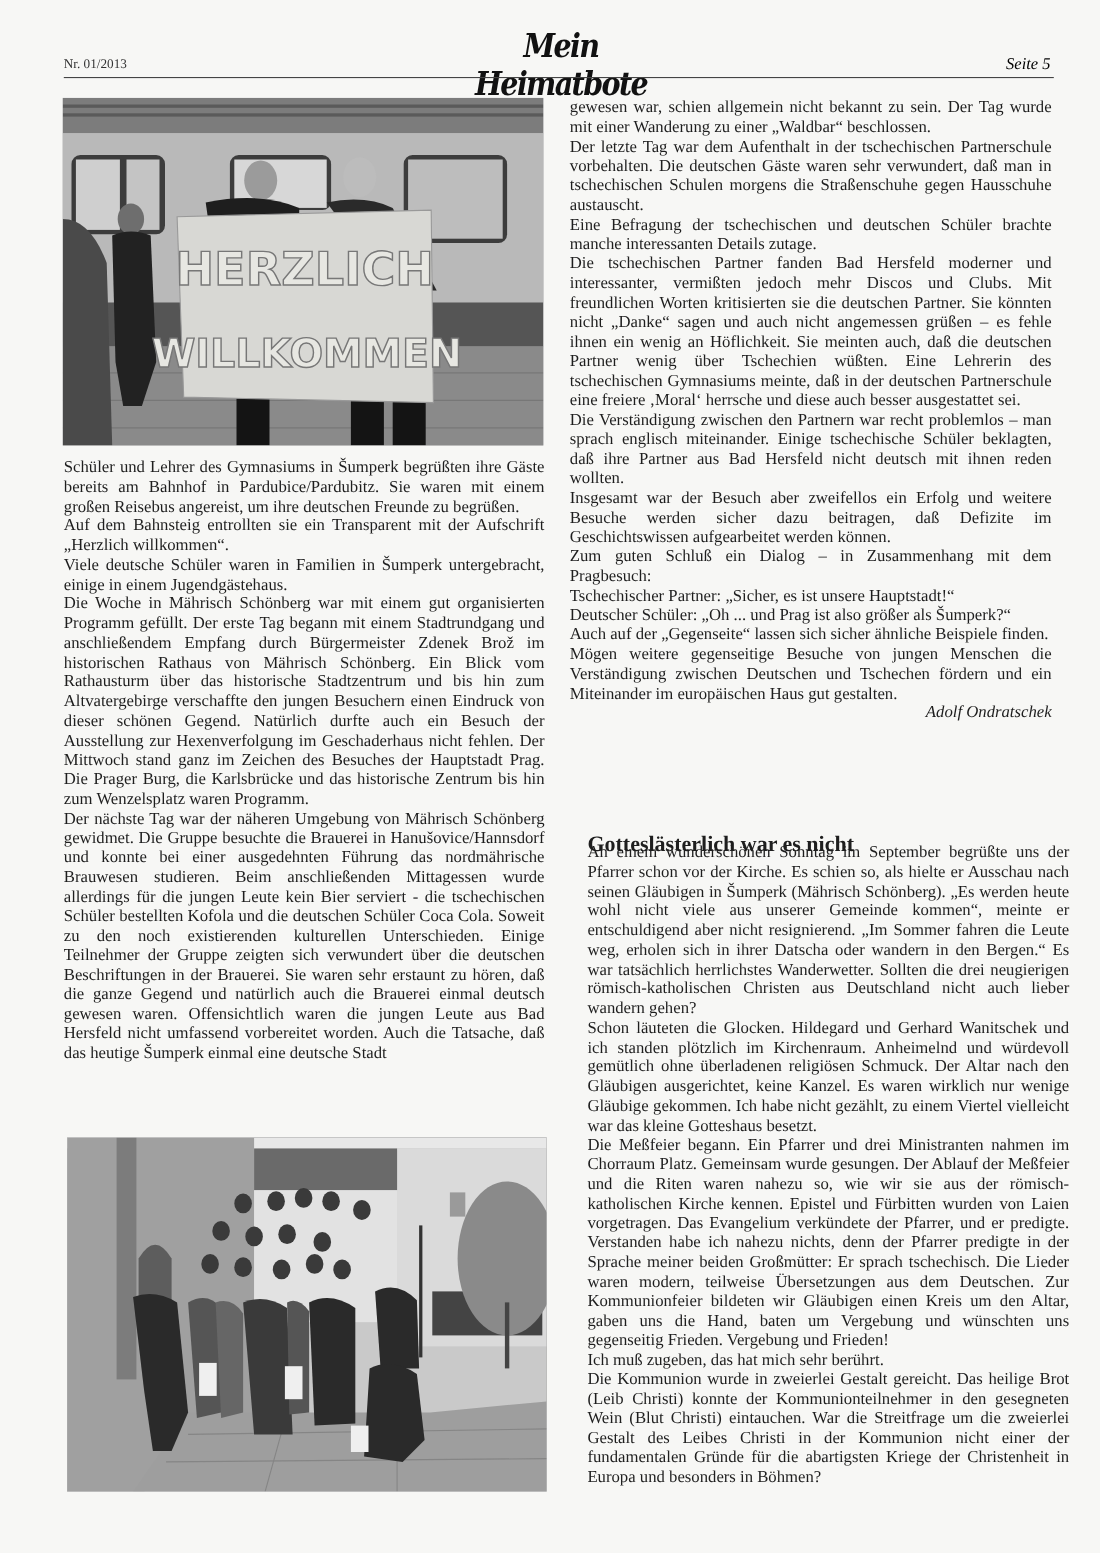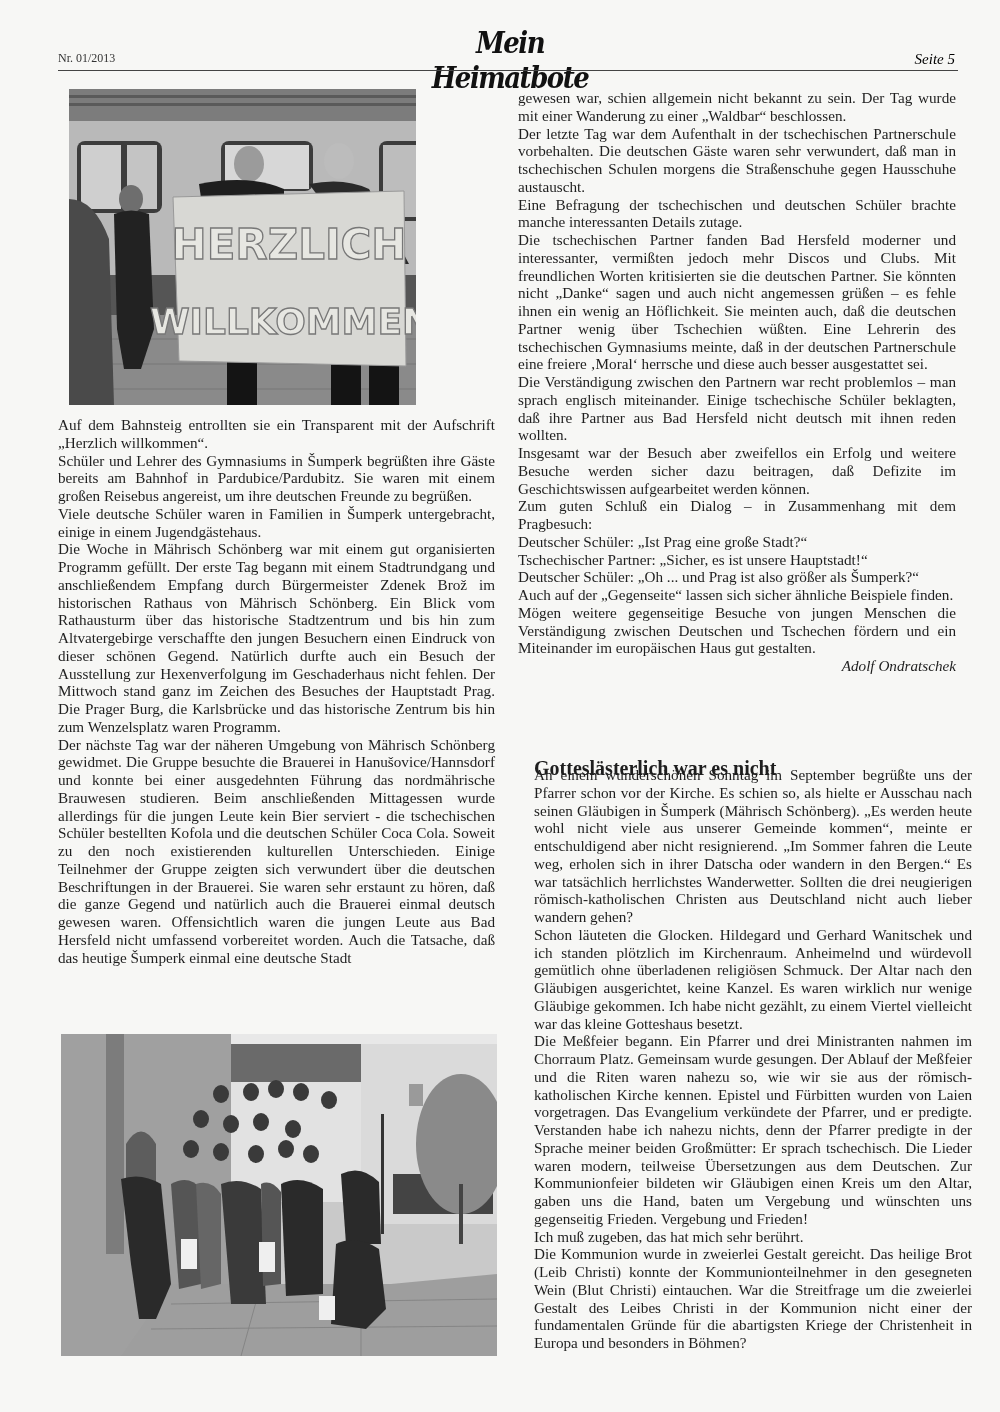--- a/index.html
+++ b/index.html
@@ -21,21 +21,21 @@
     font-size: 26px; letter-spacing: -1.5px; color: #111;
     transform: scaleY(1.15);
   }
   .rule {
     position: absolute; left: 58px; right: 42px; top: 70px; height: 0;
     border-top: 1.5px solid #444;
   }
   .photo {
     position: absolute; overflow: hidden; background: #9a9a9a;
   }
-  #photo1 { left: 57px; top: 89px; width: 347px; height: 316px; margin-left: 12px; }
+  #photo1 { left: 57px; top: 89px; width: 437px; height: 316px; }
   #photo2 { left: 61px; top: 1034px; width: 436px; height: 322px; }
   .col {
     position: absolute; font-size: 15.2px; line-height: 17.75px; text-align: justify;
   }
   #col-left { left: 58px; top: 416px; width: 437px; }
   #col-right { left: 518px; top: 89px; width: 438px; }
   .col p { margin: 0; }
   .signature { font-style: italic; text-align: right; margin: 0; }
   .headline {
     font-weight: bold; font-size: 20px; margin: 16px;
@@ -82,22 +82,22 @@
     <rect x="158" y="270" width="30" height="46" fill="#141414"></rect>
     <rect x="262" y="270" width="30" height="46" fill="#141414"></rect>
     <rect x="300" y="270" width="30" height="46" fill="#141414"></rect>
     <polygon points="104,108 335,102 337,277 110,272" fill="#d8d8d4" stroke="#999" stroke-width="1"></polygon>
     <text x="220" y="170" text-anchor="middle" font-family="DejaVu Sans, sans-serif" font-size="42" font-weight="bold" fill="#e7e7e2" stroke="#777" stroke-width="1.3">HERZLICH</text>
     <text x="222" y="245" text-anchor="middle" font-family="DejaVu Sans, sans-serif" font-size="36" font-weight="bold" fill="#e7e7e2" stroke="#777" stroke-width="1.3">WILLKOMMEN</text>
   </svg>
 </div>
 
 <div id="col-left" class="col">
+  <p>Schüler und Lehrer des Gymnasiums in Šumperk begrüßten ihre Gäste bereits am Bahnhof in Pardubice/Pardubitz. Sie waren mit einem großen Reisebus angereist, um ihre deutschen Freunde zu begrüßen.</p>
   <p>Auf dem Bahnsteig entrollten sie ein Transparent mit der Aufschrift „Herzlich willkommen“.</p>
-  <p>Schüler und Lehrer des Gymnasiums in Šumperk begrüßten ihre Gäste bereits am Bahnhof in Pardubice/Pardubitz. Sie waren mit einem großen Reisebus angereist, um ihre deutschen Freunde zu begrüßen.</p>
   <p>Viele deutsche Schüler waren in Familien in Šumperk untergebracht, einige in einem Jugendgästehaus.</p>
   <p>Die Woche in Mährisch Schönberg war mit einem gut organisierten Programm gefüllt. Der erste Tag begann mit einem Stadtrundgang und anschließendem Empfang durch Bürgermeister Zdenek Brož im historischen Rathaus von Mährisch Schönberg. Ein Blick vom Rathausturm über das historische Stadtzentrum und bis hin zum Altvatergebirge verschaffte den jungen Besuchern einen Eindruck von dieser schönen Gegend. Natürlich durfte auch ein Besuch der Ausstellung zur Hexenverfolgung im Geschaderhaus nicht fehlen. Der Mittwoch stand ganz im Zeichen des Besuches der Hauptstadt Prag. Die Prager Burg, die Karlsbrücke und das historische Zentrum bis hin zum Wenzelsplatz waren Programm.</p>
   <p>Der nächste Tag war der näheren Umgebung von Mährisch Schönberg gewidmet. Die Gruppe besuchte die Brauerei in Hanušovice/Hannsdorf und konnte bei einer ausgedehnten Führung das nordmährische Brauwesen studieren. Beim anschließenden Mittagessen wurde allerdings für die jungen Leute kein Bier serviert - die tschechischen Schüler bestellten Kofola und die deutschen Schüler Coca Cola. Soweit zu den noch existierenden kulturellen Unterschieden. Einige Teilnehmer der Gruppe zeigten sich verwundert über die deutschen Beschriftungen in der Brauerei. Sie waren sehr erstaunt zu hören, daß die ganze Gegend und natürlich auch die Brauerei einmal deutsch gewesen waren. Offensichtlich waren die jungen Leute aus Bad Hersfeld nicht umfassend vorbereitet worden. Auch die Tatsache, daß das heutige Šumperk einmal eine deutsche Stadt</p>
 </div>
 
 <div id="photo2" class="photo">
   <svg width="436" height="322" viewBox="0 0 436 322">
     <rect x="0" y="0" width="436" height="322" fill="#c9c9c9"></rect>
     <rect x="0" y="0" width="436" height="10" fill="#e8e8e8"></rect>
     <polygon points="0,0 170,0 170,250 70,322 0,322" fill="#a0a0a0"></polygon>
@@ -153,21 +153,20 @@
 </div>
 
 <div id="col-right" class="col">
   <p>gewesen war, schien allgemein nicht bekannt zu sein. Der Tag wurde mit einer Wanderung zu einer „Waldbar“ beschlossen.</p>
   <p>Der letzte Tag war dem Aufenthalt in der tschechischen Partnerschule vorbehalten. Die deutschen Gäste waren sehr verwundert, daß man in tschechischen Schulen morgens die Straßenschuhe gegen Hausschuhe austauscht.</p>
   <p>Eine Befragung der tschechischen und deutschen Schüler brachte manche interessanten Details zutage.</p>
   <p>Die tschechischen Partner fanden Bad Hersfeld moderner und interessanter, vermißten jedoch mehr Discos und Clubs. Mit freundlichen Worten kritisierten sie die deutschen Partner. Sie könnten nicht „Danke“ sagen und auch nicht angemessen grüßen – es fehle ihnen ein wenig an Höflichkeit. Sie meinten auch, daß die deutschen Partner wenig über Tschechien wüßten. Eine Lehrerin des tschechischen Gymnasiums meinte, daß in der deutschen Partnerschule eine freiere ‚Moral‘ herrsche und diese auch besser ausgestattet sei.</p>
   <p>Die Verständigung zwischen den Partnern war recht problemlos – man sprach englisch miteinander. Einige tschechische Schüler beklagten, daß ihre Partner aus Bad Hersfeld nicht deutsch mit ihnen reden wollten.</p>
   <p>Insgesamt war der Besuch aber zweifellos ein Erfolg und weitere Besuche werden sicher dazu beitragen, daß Defizite im Geschichtswissen aufgearbeitet werden können.</p>
   <p>Zum guten Schluß ein Dialog –  in Zusammenhang mit dem Pragbesuch:</p>
-  <p style="text-align:left">Deutscher Schüler: „Ist Prag eine große Stadt?“</p>
   <p style="text-align:left">Tschechischer Partner: „Sicher, es ist unsere Hauptstadt!“</p>
   <p style="text-align:left">Deutscher Schüler: „Oh ... und Prag ist also größer als Šumperk?“</p>
   <p>Auch auf der „Gegenseite“ lassen sich sicher ähnliche Beispiele finden.</p>
   <p>Mögen weitere gegenseitige Besuche von jungen Menschen die Verständigung zwischen Deutschen und Tschechen fördern und ein Miteinander im europäischen Haus gut gestalten.</p>
   <p class="signature">Adolf Ondratschek</p>
 </div>
 
 <div id="headline-wrap">
   <h2 class="headline">Gotteslästerlich war es nicht</h2>
 </div>

